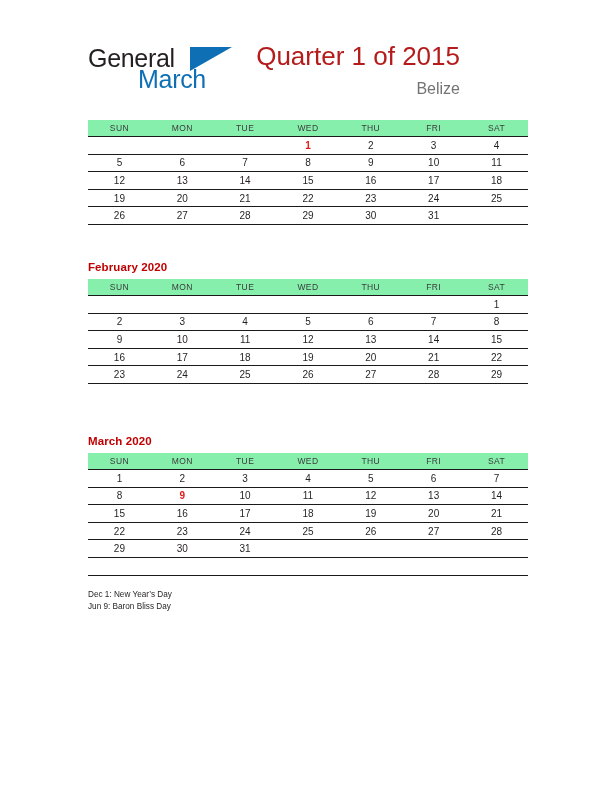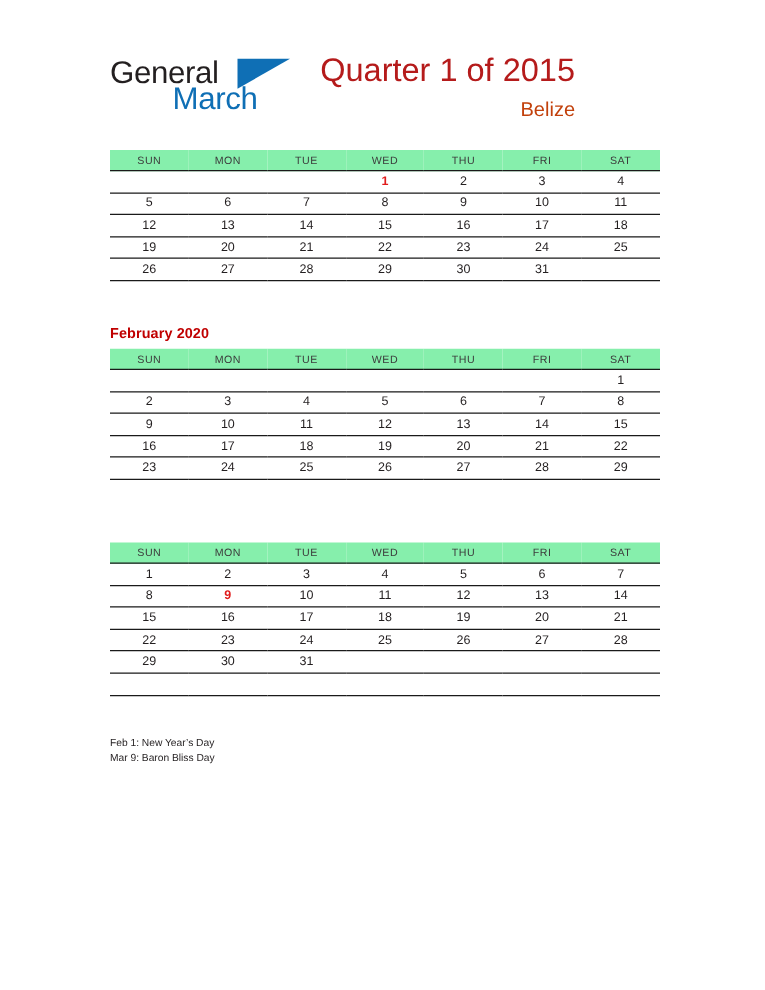--- a/index.html
+++ b/index.html
@@ -65,21 +65,21 @@
     text-align: right;
   }
   #quarter-title {
     font-size: 26px;
     color: #b51b1b;
     line-height: 32px;
     white-space: nowrap;
   }
   #country-subtitle {
     font-size: 16px;
-    color: #c2410c;
+    color: #737373;
     line-height: 22px;
     margin-top: 6px;
     white-space: nowrap;
   }
 
   
   .month-block {
     position: absolute;
     left: 88px;
     width: 440px;
@@ -158,22 +158,22 @@
   <div id="title-block">
     <div id="quarter-title">Quarter 1 of 2015</div>
     <div id="country-subtitle">Belize</div>
   </div>
 
 </div>
 
 <div id="months-container"></div>
 
 <div id="footnotes">
-    <div class="footnote">Feb 1: New Year’s Day</div>
-    <div class="footnote">Mar 9: Baron Bliss Day</div>
+    <div class="footnote">Dec 1: New Year’s Day</div>
+    <div class="footnote">Jun 9: Baron Bliss Day</div>
   </div>
 
 <div class="month-block" id="month-0">
     <table class="cal">
       <thead>
         <tr>
           <th>SUN</th>
           <th>MON</th>
           <th>TUE</th>
           <th>WED</th>
@@ -288,20 +288,21 @@
           <td>25</td>
           <td>26</td>
           <td>27</td>
           <td>28</td>
           <td>29</td>
         </tr>
       </tbody>
     </table>
   </div>
 <div class="month-block" id="month-2">
+    <div class="month-label">March 2020</div>
     <table class="cal">
       <thead>
         <tr>
           <th>SUN</th>
           <th>MON</th>
           <th>TUE</th>
           <th>WED</th>
           <th>THU</th>
           <th>FRI</th>
           <th>SAT</th>

